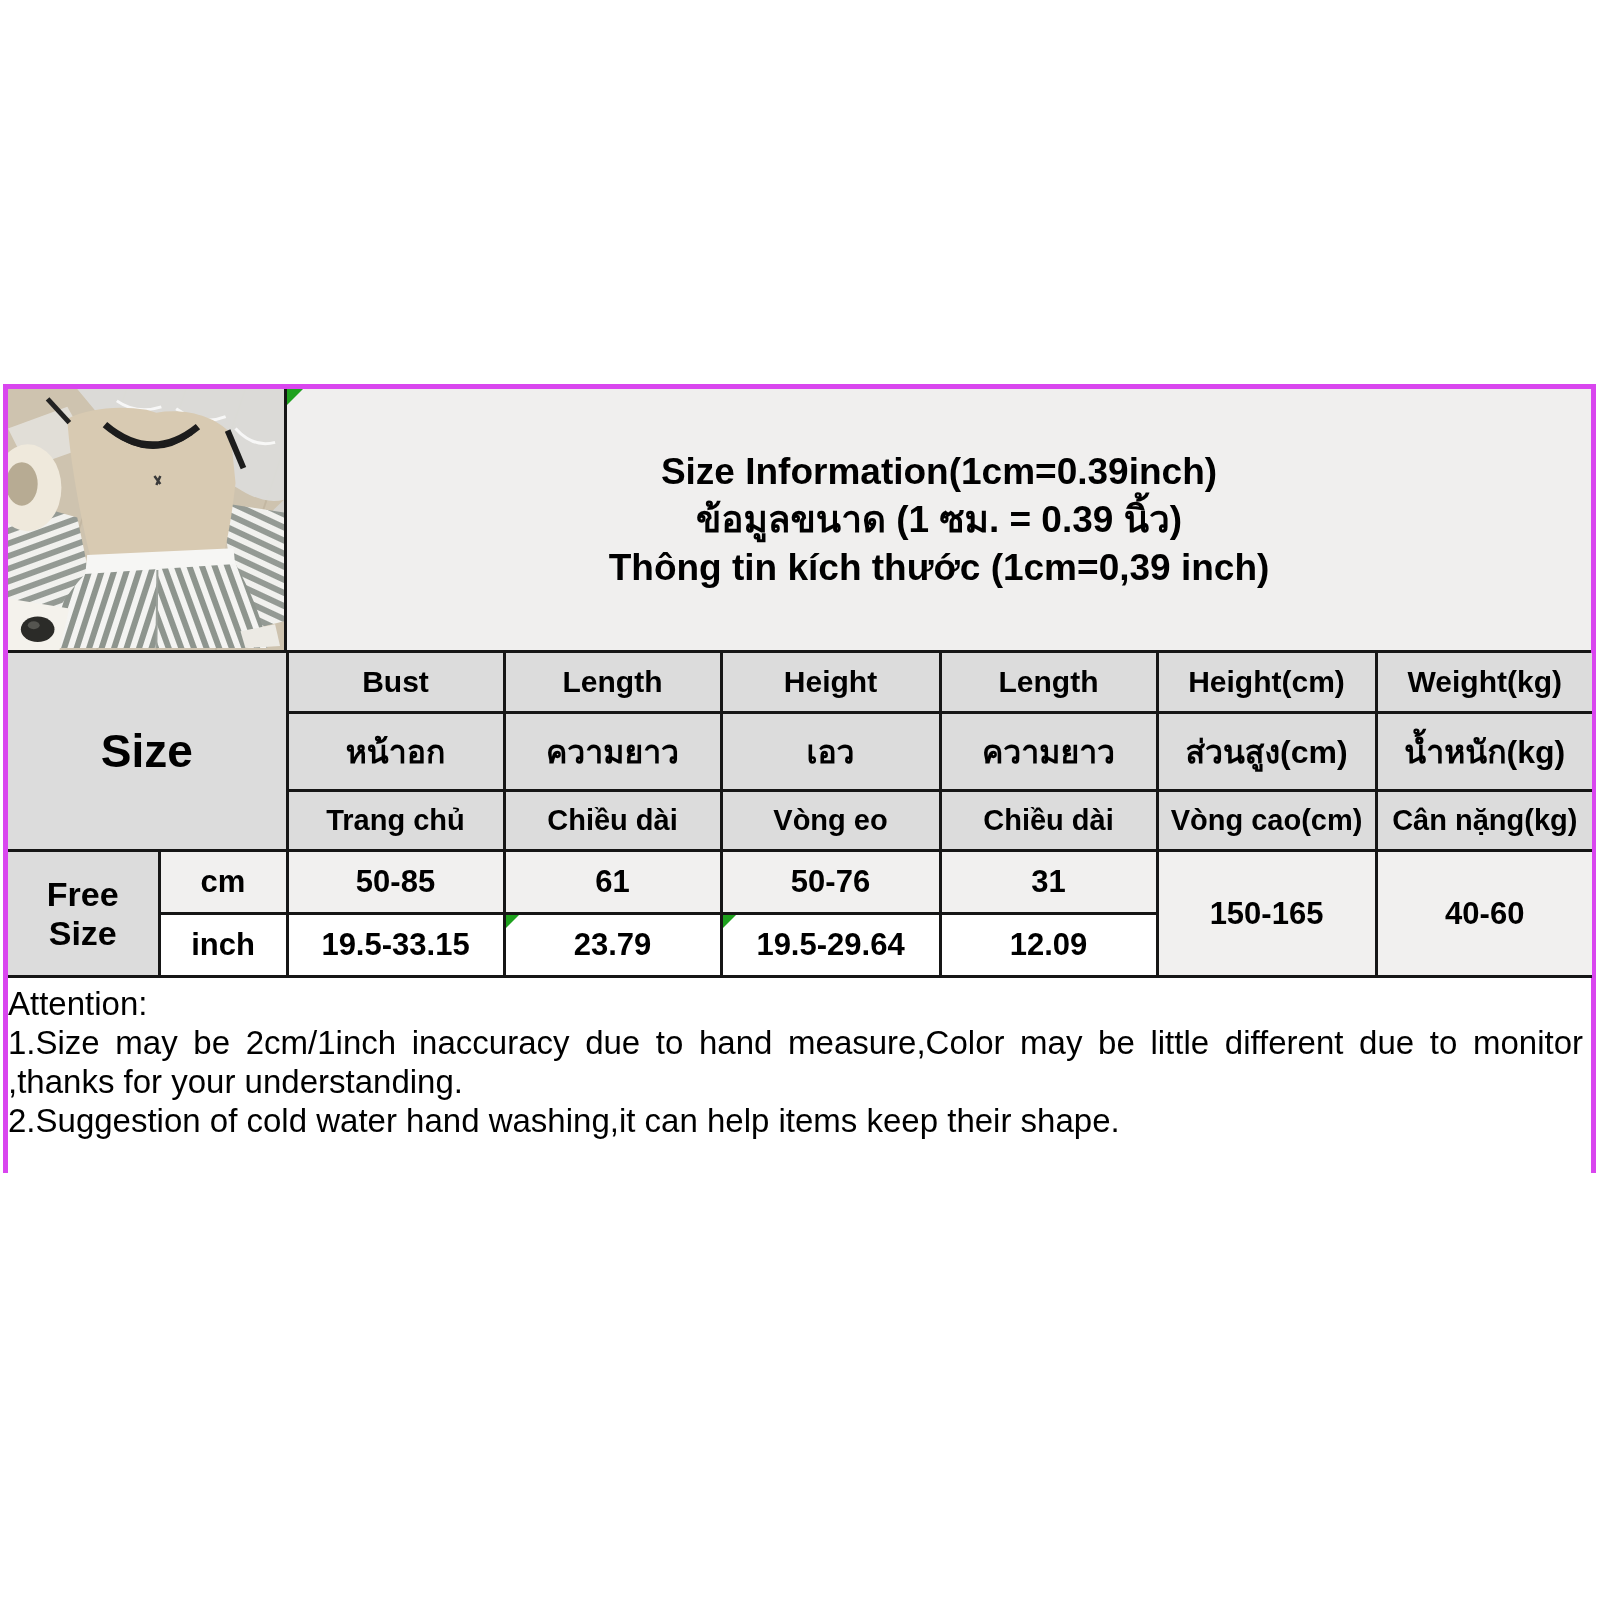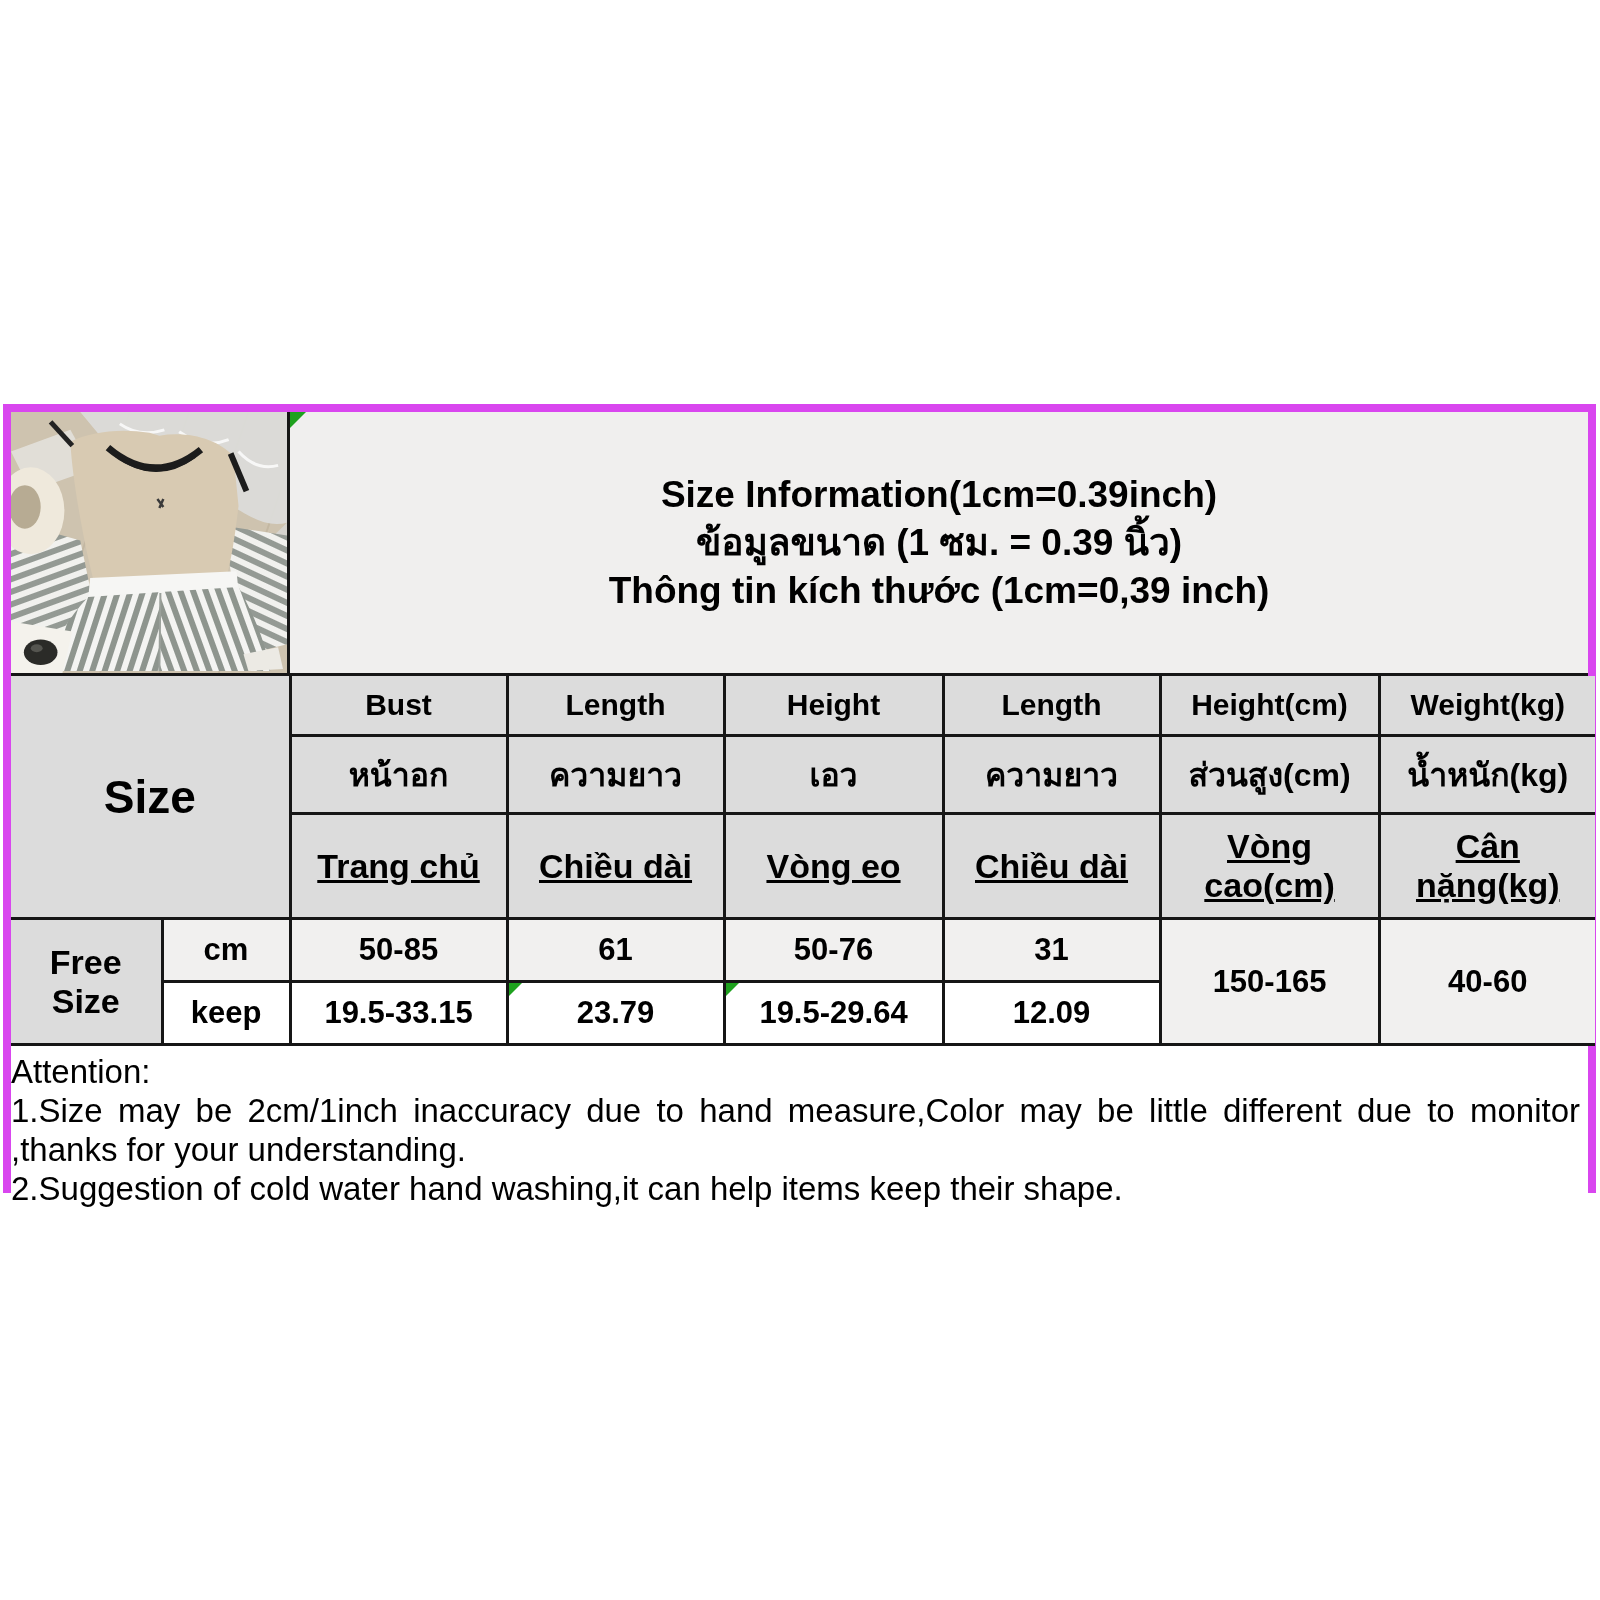--- a/index.html
+++ b/index.html
@@ -4,23 +4,23 @@
 <style>
   * { box-sizing: border-box; margin: 0; padding: 0; }
   html, body { background: #ffffff; }
   body {
     width: 1600px; height: 1600px;
     font-family: "Liberation Sans", sans-serif;
     color: #000;
   }
   .page { position: relative; width: 1600px; height: 1600px; background: #fff; overflow: hidden; }
   .sheet {
-    position: absolute; left: 3px; top: 404px;
+    position: absolute; left: 3px; top: 384px;
     width: 1593px; height: 789px;
-    border: 8px solid #d946ef; background: #fff;
+    border: 5px solid #d946ef; background: #fff;
   }
 
   
   .top { display: flex; height: 264px; border-bottom: 3px solid #161616; }
   .photo-cell {
     width: 279px; min-width: 279px; position: relative;
     border-right: 3px solid #161616; overflow: hidden; background: #cec3af;
   }
   .photo-cell svg { width: 100%; height: 100%; display: block; filter: blur(.5px); }
   .title-cell {
@@ -41,21 +41,21 @@
   .size-table td {
     border: 3px solid #161616; text-align: center; vertical-align: middle;
     font-weight: bold; padding: 12px; overflow: hidden;
   }
   .size-table tr:first-child > td { border-top: none; }
   .size-table td.first { border-left: none; }
   .size-table td.last  { border-right: none; }
   .hdr { background: #dcdcdc; }
   .r-en { height: 55px; font-size: 30px; }
   .r-th { height: 54px; font-size: 32px; }
-  .r-vi { height: 52px; font-size: 34px; text-decoration: underline; }
+  .r-vi { height: 52px; font-size: 29px; }
   .r-cm { height: 55px; font-size: 31px; }
   .r-in { height: 54px; font-size: 31px; }
   .size-label { font-size: 46px; }
   .freesize   { font-size: 34px; }
   .cell-gray  { background: #f1f0ef; }
   .cell-white { background: #ffffff; }
   .inch-val   { font-weight: normal; }
   td.rel { position: relative; }
 
   
@@ -174,21 +174,21 @@
           <td class="hdr freesize first" rowspan="2">Free Size</td>
           <td class="cell-gray">cm</td>
           <td class="cell-gray">50-85</td>
           <td class="cell-gray">61</td>
           <td class="cell-gray">50-76</td>
           <td class="cell-gray">31</td>
           <td class="cell-gray" rowspan="2">150-165</td>
           <td class="cell-gray last" rowspan="2">40-60</td>
         </tr>
         <tr class="r-in">
-          <td class="cell-white">keep</td>
+          <td class="cell-white">inch</td>
           <td class="cell-white inch-val">19.5-33.15</td>
           <td class="cell-white inch-val rel">
             <span class="corner-tri small"></span>
             <span>23.79</span>
           </td>
           <td class="cell-white inch-val rel">
             <span class="corner-tri small"></span>
             <span>19.5-29.64</span>
           </td>
           <td class="cell-white inch-val">12.09</td>

